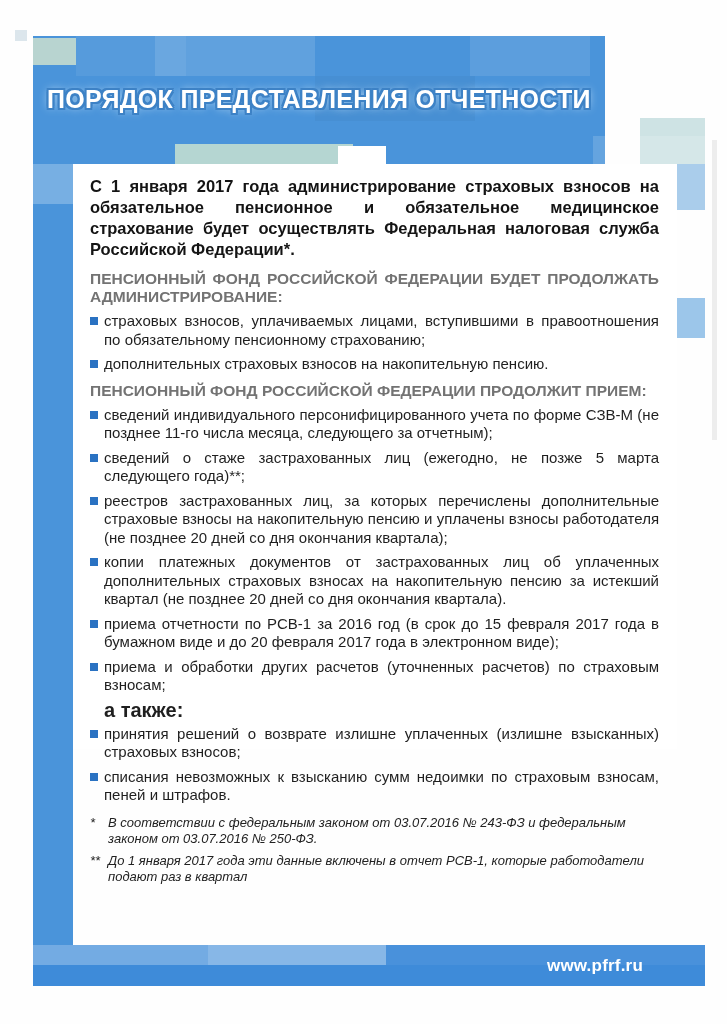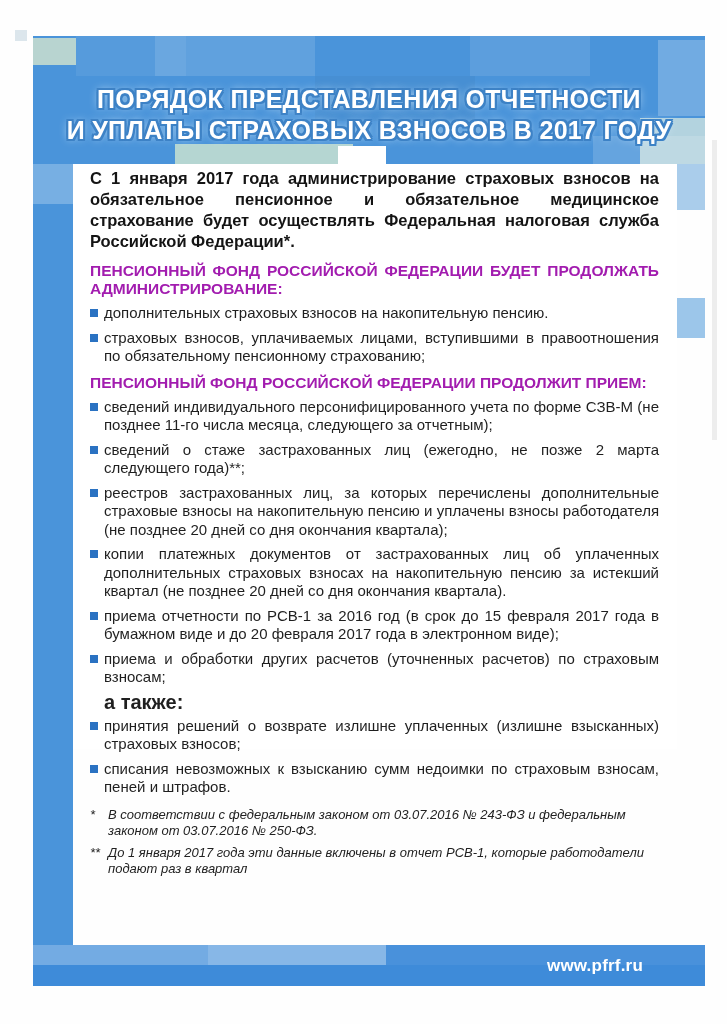--- a/index.html
+++ b/index.html
@@ -8,21 +8,21 @@
     background:#fefefe;
     font-family:"Liberation Sans","DejaVu Sans",sans-serif;
   }
   .abs { position:absolute; }
 
   
   .fleck { left:15px; top:30px; width:12px; height:11px; background:#dce6ec; }
   .scan-edge { left:712px; top:140px; width:5px; height:300px; background:#ededed; }
 
   
-  .header-band { left:33px; top:36px; width:672px; height:128px; background:#4a94da; }
+  .header-band { left:33px; top:36px; width:572px; height:128px; background:#4a94da; }
   .hb-sq { position:absolute; }
   .hb1  { left:0;   top:2px;   width:43px;  height:27px; background:#b8d4d0; }
   .hb2  { left:43px; top:0;    width:110px; height:40px; background:rgba(255,255,255,.07); }
   .hb3  { left:122px; top:0;   width:160px; height:40px; background:rgba(255,255,255,.12); }
   .hb4  { left:437px; top:0;   width:120px; height:40px; background:rgba(255,255,255,.10); }
   .hb5  { left:282px; top:40px; width:160px; height:45px; background:rgba(0,0,0,.03); }
   .hb6  { left:625px; top:4px; width:47px;  height:76px; background:rgba(255,255,255,.22); }
   .hb7  { left:607px; top:82px; width:65px; height:46px; background:rgba(198,222,223,.85); }
   .hb8  { left:142px; top:108px; width:178px; height:20px; background:#b5d6d2; }
   .hb9  { left:305px; top:110px; width:48px; height:18px; background:#ffffff; }
@@ -51,28 +51,28 @@
   .fb2 { position:absolute; left:175px; top:0; width:178px; height:20px; background:rgba(255,255,255,.38); }
   .fb3 { position:absolute; left:353px; top:0; width:319px; height:20px; background:rgba(255,255,255,.06); }
   .site {
     position:absolute; right:62px; top:0; height:41px; line-height:41px;
     color:#ffffff; font-weight:bold; font-size:17px; letter-spacing:.2px;
   }
 
   
   .content {
     left:73px; top:164px; width:604px; height:585px; background:#ffffff;
-    box-sizing:border-box; padding:4px 18px 0 17px; color:#1f1f1f;
+    box-sizing:border-box; padding:12px 18px 0 17px; color:#1f1f1f;
   }
   .intro {
     margin:0 0 10px 0; font-weight:bold; font-size:16.5px; line-height:21px;
     text-align:justify; color:#141414;
   }
   .sec {
-    margin:8px 0 6px 0; color:#a21caf; font-weight:bold;
+    margin:8px 0 6px 0; color:#737373; font-weight:bold;
     font-size:15.5px; line-height:18px; text-align:justify;
   }
   .bullet { display:flex; margin:0 0 6px 0; }
   .bullet .sq { flex:0 0 auto; width:8px; height:8px; background:#2a72c2; margin:5px 6px 0 0; }
   .bullet .bt { flex:1; font-size:15px; line-height:18.5px; text-align:justify; }
   .also { margin:2px 0 6px 14px; font-weight:bold; font-size:20px; line-height:18px; }
   .footnotes { margin-top:10px; }
   .fn { display:flex; font-style:italic; font-size:13px; line-height:16.5px; color:#222222; margin-bottom:5px; }
   .fn .fm { flex:0 0 18px; }
   .fn .ft { flex:1; }
@@ -91,55 +91,54 @@
     <div class="hb-sq hb3"></div>
     <div class="hb-sq hb4"></div>
     <div class="hb-sq hb5"></div>
     <div class="hb-sq hb6"></div>
     <div class="hb-sq hb7"></div>
     <div class="hb-sq hb8"></div>
     <div class="hb-sq hb9"></div>
     <div class="hb-sq hb10"></div>
     <div class="title">
       <div>ПОРЯДОК ПРЕДСТАВЛЕНИЯ ОТЧЕТНОСТИ</div>
-      <div>И УПЛАТЫ СТРАХОВЫХ ВЗНОСОВ В 2017 ГОДУ</div>
     </div>
   </div>
 
   <div class="abs left-stripe">
     <div class="ls-light"></div>
   </div>
   <div class="abs teal-sq"></div>
   <div class="abs rs1"></div>
   <div class="abs rs2"></div>
 
   <div class="abs content">
 
     <p class="intro">С 1 января 2017 года администрирование страховых взносов на обязательное пенсионное и обязательное медицинское страхование будет осуществлять Федеральная налоговая служба Российской Федерации*.</p>
 
     <div class="sec">ПЕНСИОННЫЙ ФОНД РОССИЙСКОЙ ФЕДЕРАЦИИ БУДЕТ ПРОДОЛЖАТЬ АДМИНИСТРИРОВАНИЕ:</div>
 
     <div class="bullet">
       <span class="sq"></span>
-      <span class="bt">дополнительных страховых взносов на накопительную пенсию.</span>
+      <span class="bt">страховых взносов, уплачиваемых лицами, вступившими в правоотношения по обязательному пенсионному страхованию;</span>
     </div>
     <div class="bullet">
       <span class="sq"></span>
-      <span class="bt">страховых взносов, уплачиваемых лицами, вступившими в правоотношения по обязательному пенсионному страхованию;</span>
+      <span class="bt">дополнительных страховых взносов на накопительную пенсию.</span>
     </div>
 
     <div class="sec">ПЕНСИОННЫЙ ФОНД РОССИЙСКОЙ ФЕДЕРАЦИИ ПРОДОЛЖИТ ПРИЕМ:</div>
 
     <div class="bullet">
       <span class="sq"></span>
       <span class="bt">сведений индивидуального персонифицированного учета по форме СЗВ-М (не позднее 11-го числа месяца, следующего за отчетным);</span>
     </div>
     <div class="bullet">
       <span class="sq"></span>
-      <span class="bt">сведений о стаже застрахованных лиц (ежегодно, не позже 2 марта следующего года)**;</span>
+      <span class="bt">сведений о стаже застрахованных лиц (ежегодно, не позже 5 марта следующего года)**;</span>
     </div>
     <div class="bullet">
       <span class="sq"></span>
       <span class="bt">реестров застрахованных лиц, за которых перечислены дополнительные страховые взносы на накопительную пенсию и уплачены взносы работодателя (не позднее 20 дней со дня окончания квартала);</span>
     </div>
     <div class="bullet">
       <span class="sq"></span>
       <span class="bt">копии платежных документов от застрахованных лиц об уплаченных дополнительных страховых взносах на накопительную пенсию за истекший квартал (не позднее 20 дней со дня окончания квартала).</span>
     </div>
 

